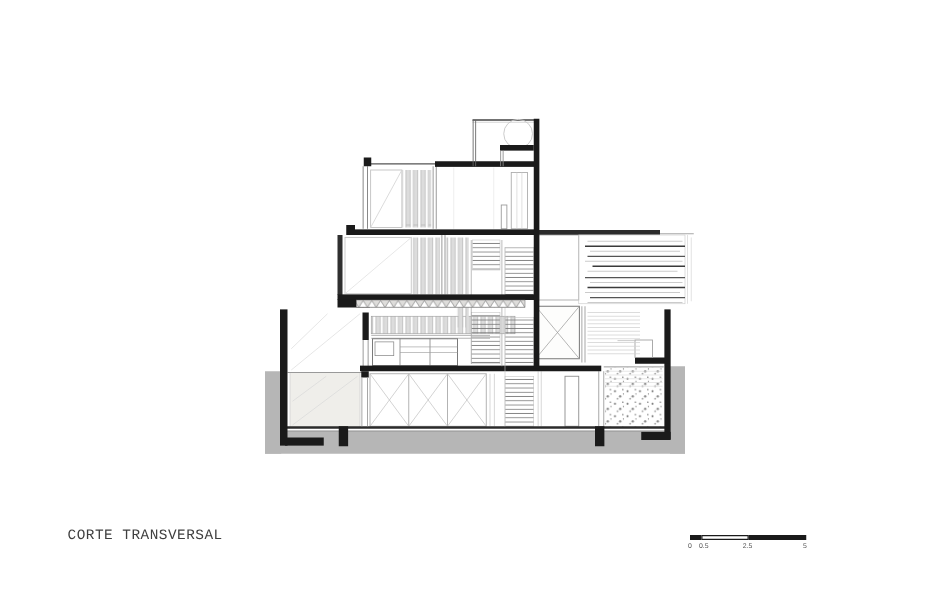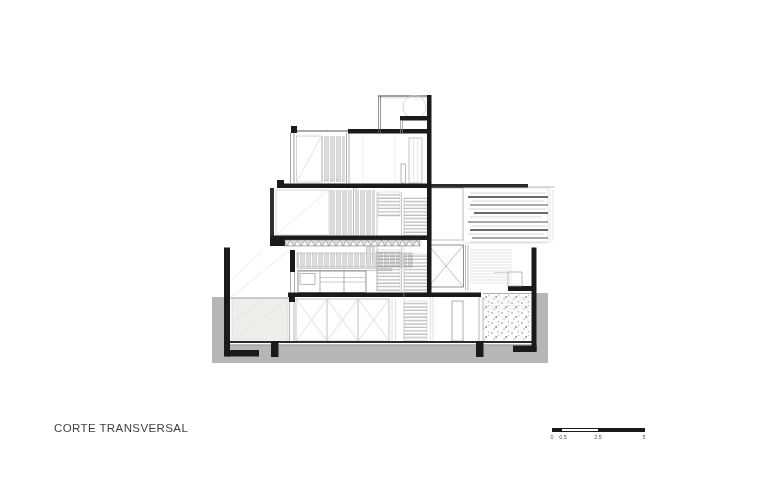--- a/index.html
+++ b/index.html
@@ -7,21 +7,21 @@
     --ground:#b6b6b6; --panel:#efeeea; --paper:#ffffff; --text:#3f3f3f;
   }
   html,body{margin:0;padding:0;background:var(--paper);}
   .canvas{
     position:relative;width:760px;height:492px;background:var(--paper);
     overflow:hidden;font-family:"Liberation Sans",sans-serif;
   }
   .drawing{position:absolute;inset:0;}
   .title{
     position:absolute;left:54px;top:422px;font-size:11.5px;letter-spacing:.4px;
-    color:var(--text);white-space:nowrap;
+    color:var(--text);white-space:nowrap;font-family:Liberation Mono, monospace;
   }
   .scalebar{position:absolute;left:552px;top:428px;width:93px;height:4px;display:flex;}
   .scalebar .seg1{width:9px;height:4px;background:var(--ink);}
   .scalebar .seg2{width:37px;height:2px;background:#fff;border:1px solid var(--ink);}
   .scalebar .seg3{width:47px;height:4px;background:var(--ink);}
   .scalelabel{
     position:absolute;top:434px;font-size:5.5px;color:#555;
     transform:translateX(-50%);white-space:nowrap;
   }
   .sl0{left:552px;} .sl1{left:563px;} .sl2{left:598px;} .sl3{left:644px;}

